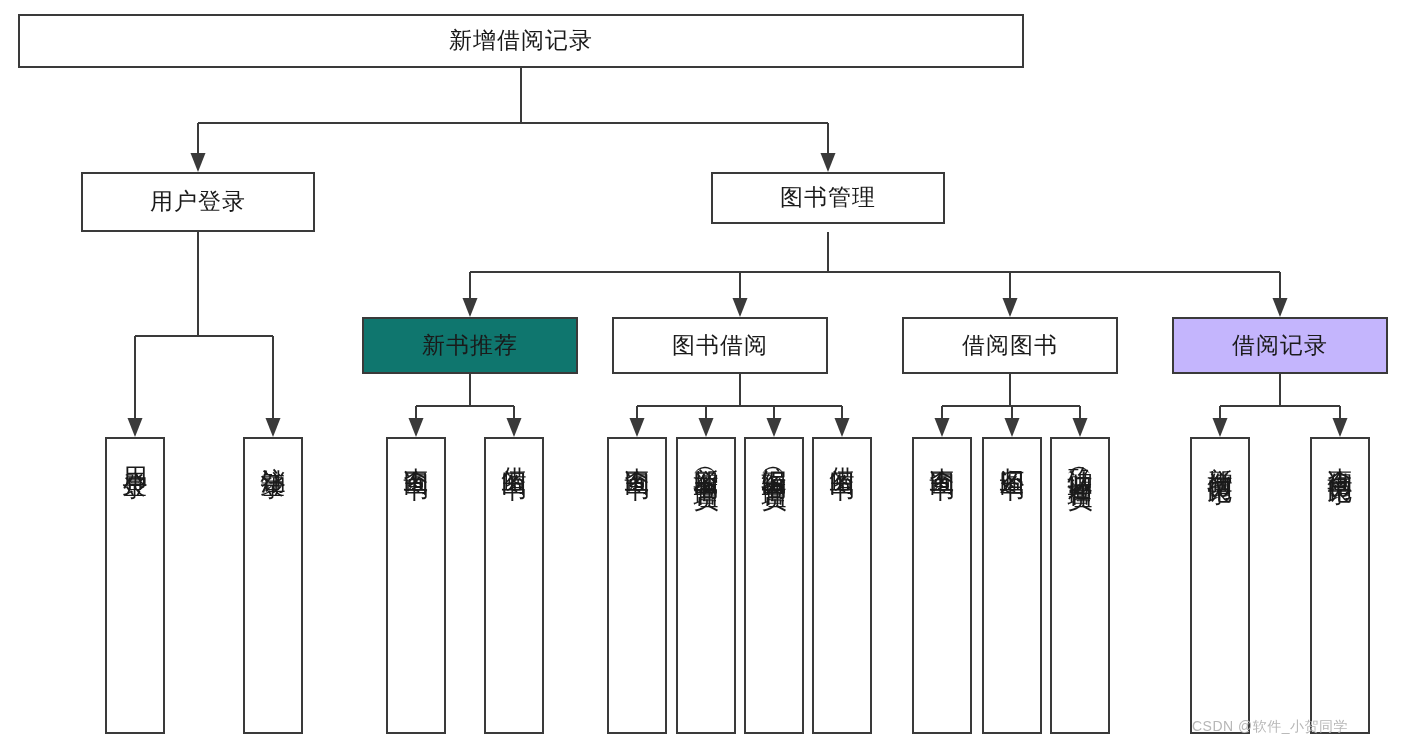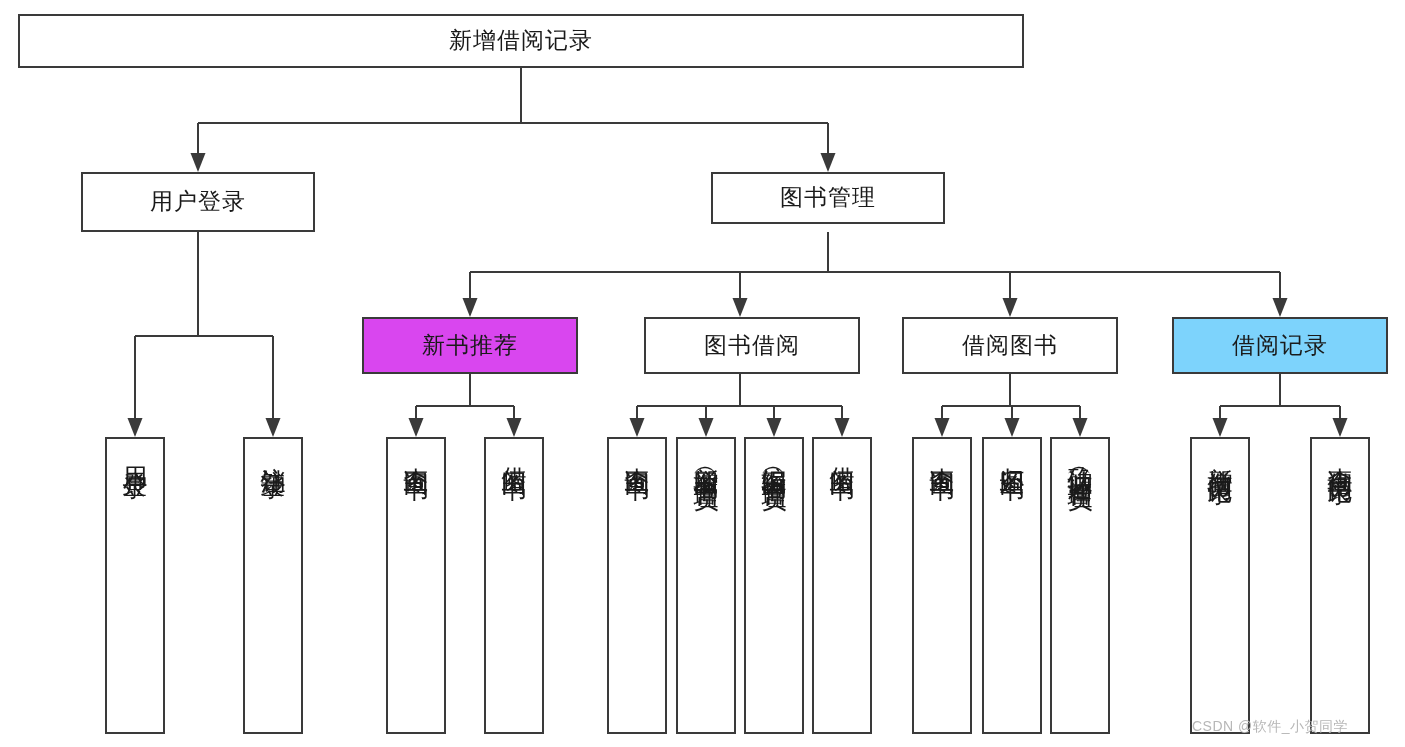--- a/index.html
+++ b/index.html
@@ -125,30 +125,30 @@
   <div id="nodes">
       <div class="node horizontal" style="left: 18px; top: 14px; width: 1006px; height: 54px; border-color: rgb(58, 58, 58); background: rgb(255, 255, 255); color: rgb(26, 26, 26);">
         <span class="node-label">新增借阅记录</span>
       </div>
       <div class="node horizontal" style="left: 81px; top: 172px; width: 234px; height: 60px; border-color: rgb(58, 58, 58); background: rgb(255, 255, 255); color: rgb(26, 26, 26);">
         <span class="node-label">用户登录</span>
       </div>
       <div class="node horizontal" style="left: 711px; top: 172px; width: 234px; height: 52px; border-color: rgb(58, 58, 58); background: rgb(255, 255, 255); color: rgb(26, 26, 26);">
         <span class="node-label">图书管理</span>
       </div>
-      <div class="node horizontal" style="left: 362px; top: 317px; width: 216px; height: 57px; border-color: rgb(58, 58, 58); background: #d946ef; color: rgb(26, 26, 26);">
+      <div class="node horizontal" style="left: 362px; top: 317px; width: 216px; height: 57px; border-color: rgb(58, 58, 58); background: #0f766e; color: rgb(26, 26, 26);">
         <span class="node-label">新书推荐</span>
       </div>
-      <div class="node horizontal" style="left: 644px; top: 317px; width: 216px; height: 57px; border-color: rgb(58, 58, 58); background: rgb(255, 255, 255); color: rgb(26, 26, 26);">
+      <div class="node horizontal" style="left: 612px; top: 317px; width: 216px; height: 57px; border-color: rgb(58, 58, 58); background: rgb(255, 255, 255); color: rgb(26, 26, 26);">
         <span class="node-label">图书借阅</span>
       </div>
       <div class="node horizontal" style="left: 902px; top: 317px; width: 216px; height: 57px; border-color: rgb(58, 58, 58); background: rgb(255, 255, 255); color: rgb(26, 26, 26);">
         <span class="node-label">借阅图书</span>
       </div>
-      <div class="node horizontal" style="left: 1172px; top: 317px; width: 216px; height: 57px; border-color: rgb(58, 58, 58); background: #7dd3fc; color: rgb(26, 26, 26);">
+      <div class="node horizontal" style="left: 1172px; top: 317px; width: 216px; height: 57px; border-color: rgb(58, 58, 58); background: #c4b5fd; color: rgb(26, 26, 26);">
         <span class="node-label">借阅记录</span>
       </div>
       <div class="node vertical" style="left: 105px; top: 437px; width: 60px; height: 297px; border-color: rgb(58, 58, 58); background: rgb(255, 255, 255); color: rgb(26, 26, 26);">
         <span class="node-label">用户登录</span>
       </div>
       <div class="node vertical" style="left: 243px; top: 437px; width: 60px; height: 297px; border-color: rgb(58, 58, 58); background: rgb(255, 255, 255); color: rgb(26, 26, 26);">
         <span class="node-label">注销登录</span>
       </div>
       <div class="node vertical" style="left: 386px; top: 437px; width: 60px; height: 297px; border-color: rgb(58, 58, 58); background: rgb(255, 255, 255); color: rgb(26, 26, 26);">
         <span class="node-label">查询图书</span>

